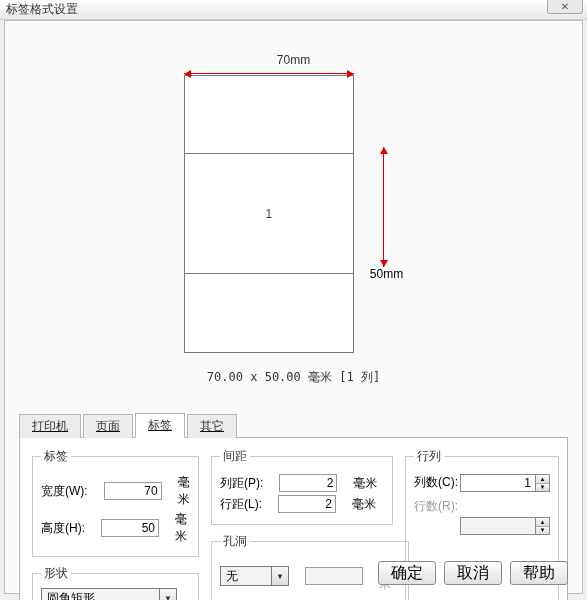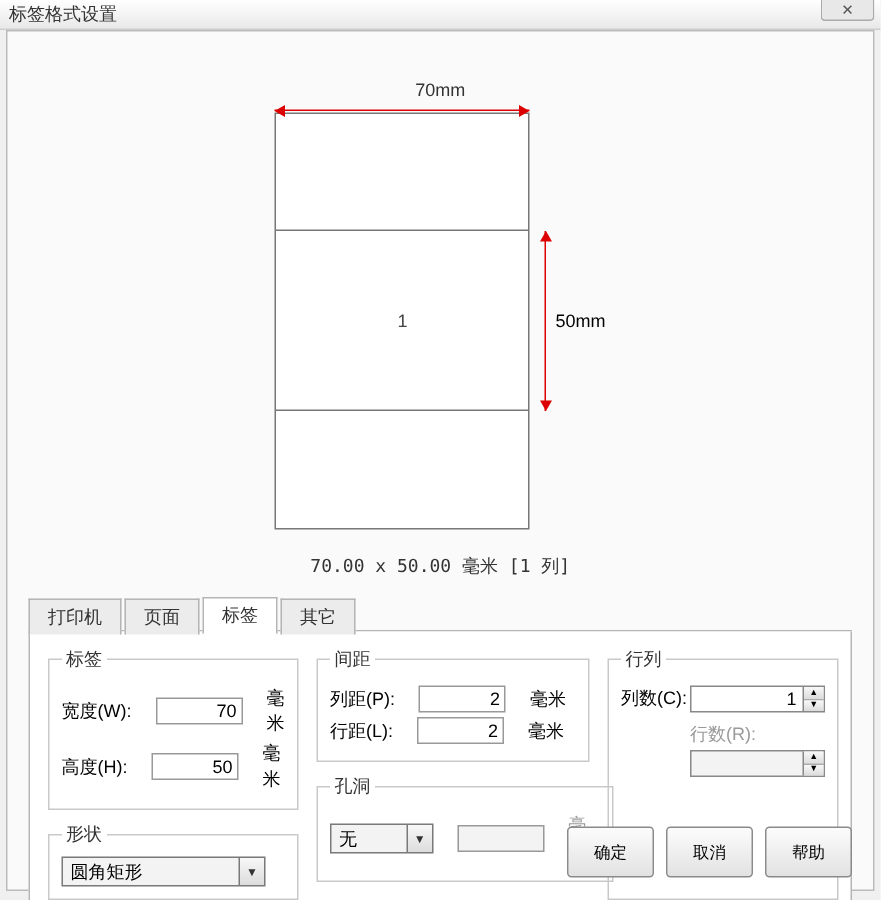--- a/index.html
+++ b/index.html
@@ -127,24 +127,25 @@
     .height-dim .v-arrow { height: 120px; }
     .height-dim .lbl { margin-left: 6px; }
     .preview-caption {
       margin-top: 16px;
       font-family: "SimSun", monospace;
       color: #333;
     }
     
     .tabstrip {
       display: flex;
-      align-items: center;
-      margin-top: 0;
+      align-items: flex-end;
+      margin-top: 17px;
       border-bottom: 1px solid #b5b5b5;
       height: 22px;
+      text-decoration: underline;
     }
     .tab {
       padding: 3px 12px 3px 12px;
       border: 1px solid #b5b5b5;
       border-bottom: none;
       background: #ececec;
       margin-right: 2px;
       position: relative;
       top: 1px;
       cursor: pointer;
@@ -216,25 +217,25 @@
     .spin .sb { flex: 1; font-size: 6px; display: flex; align-items: center; justify-content: center; background: linear-gradient(#f8f8f8,#dcdcdc); }
     .spin .sb:first-child { border-bottom: 1px solid #aaa; }
     .disabled-lbl { color: #9a9a9a; }
     .btnbar {
       position: absolute;
       bottom: 8px; right: 14px;
       display: flex; gap: 8px;
     }
     .btn {
       min-width: 58px;
-      height: 34px;
+      height: 24px;
       border: 1px solid #8a8a8a;
       background: linear-gradient(#fcfcfc,#e2e2e2);
       border-radius: 3px;
-      font-size: 11px;
+      font-size: 16px;
       cursor: pointer;
       padding: 0 4px;
     }
   </style>
 </head>
 <body>
 
 <div class="titlebar">
   <span>标签格式设置</span>
   <div class="titlebar-close">
@@ -253,21 +254,21 @@
         <div class="arrow-line"></div>
       </div>
       <div class="stack-row">
         <div class="labels-col">
           <div class="label-cell partial"></div>
           <div class="label-cell full">
             <span>1</span>
           </div>
           <div class="label-cell partial"></div>
         </div>
-        <div class="height-dim" style="flex-direction:row;">
+        <div class="height-dim" style="flex-direction:column;">
           <div class="v-arrow"></div>
           <span class="lbl">50mm</span>
         </div>
       </div>
     </div>
     <div class="preview-caption">70.00 x 50.00 毫米 [1 列]</div>
   </div>
 
   <div class="tabstrip">
     <div class="tab">打印机</div>
@@ -334,21 +335,21 @@
         <div class="frow" style="flex-direction:row;align-items:flex-start;gap:2px;">
           <label>列数(C):</label>
           <div class="spin" style="align-self:flex-end;">
             <span class="val">1</span>
             <div class="btns">
               <div class="sb">▲</div>
               <div class="sb">▼</div>
             </div>
           </div>
         </div>
-        <div class="frow" style="flex-direction:column;align-items:center;gap:2px;margin-top:6px;">
+        <div class="frow" style="flex-direction:column;align-items:flex-start;gap:2px;margin-top:6px;">
           <label class="disabled-lbl">行数(R):</label>
           <div class="spin" style="align-self:flex-end;background:#f3f3f3;">
             <span class="val"></span>
             <div class="btns">
               <div class="sb">▲</div>
               <div class="sb">▼</div>
             </div>
           </div>
         </div>
       </fieldset>

